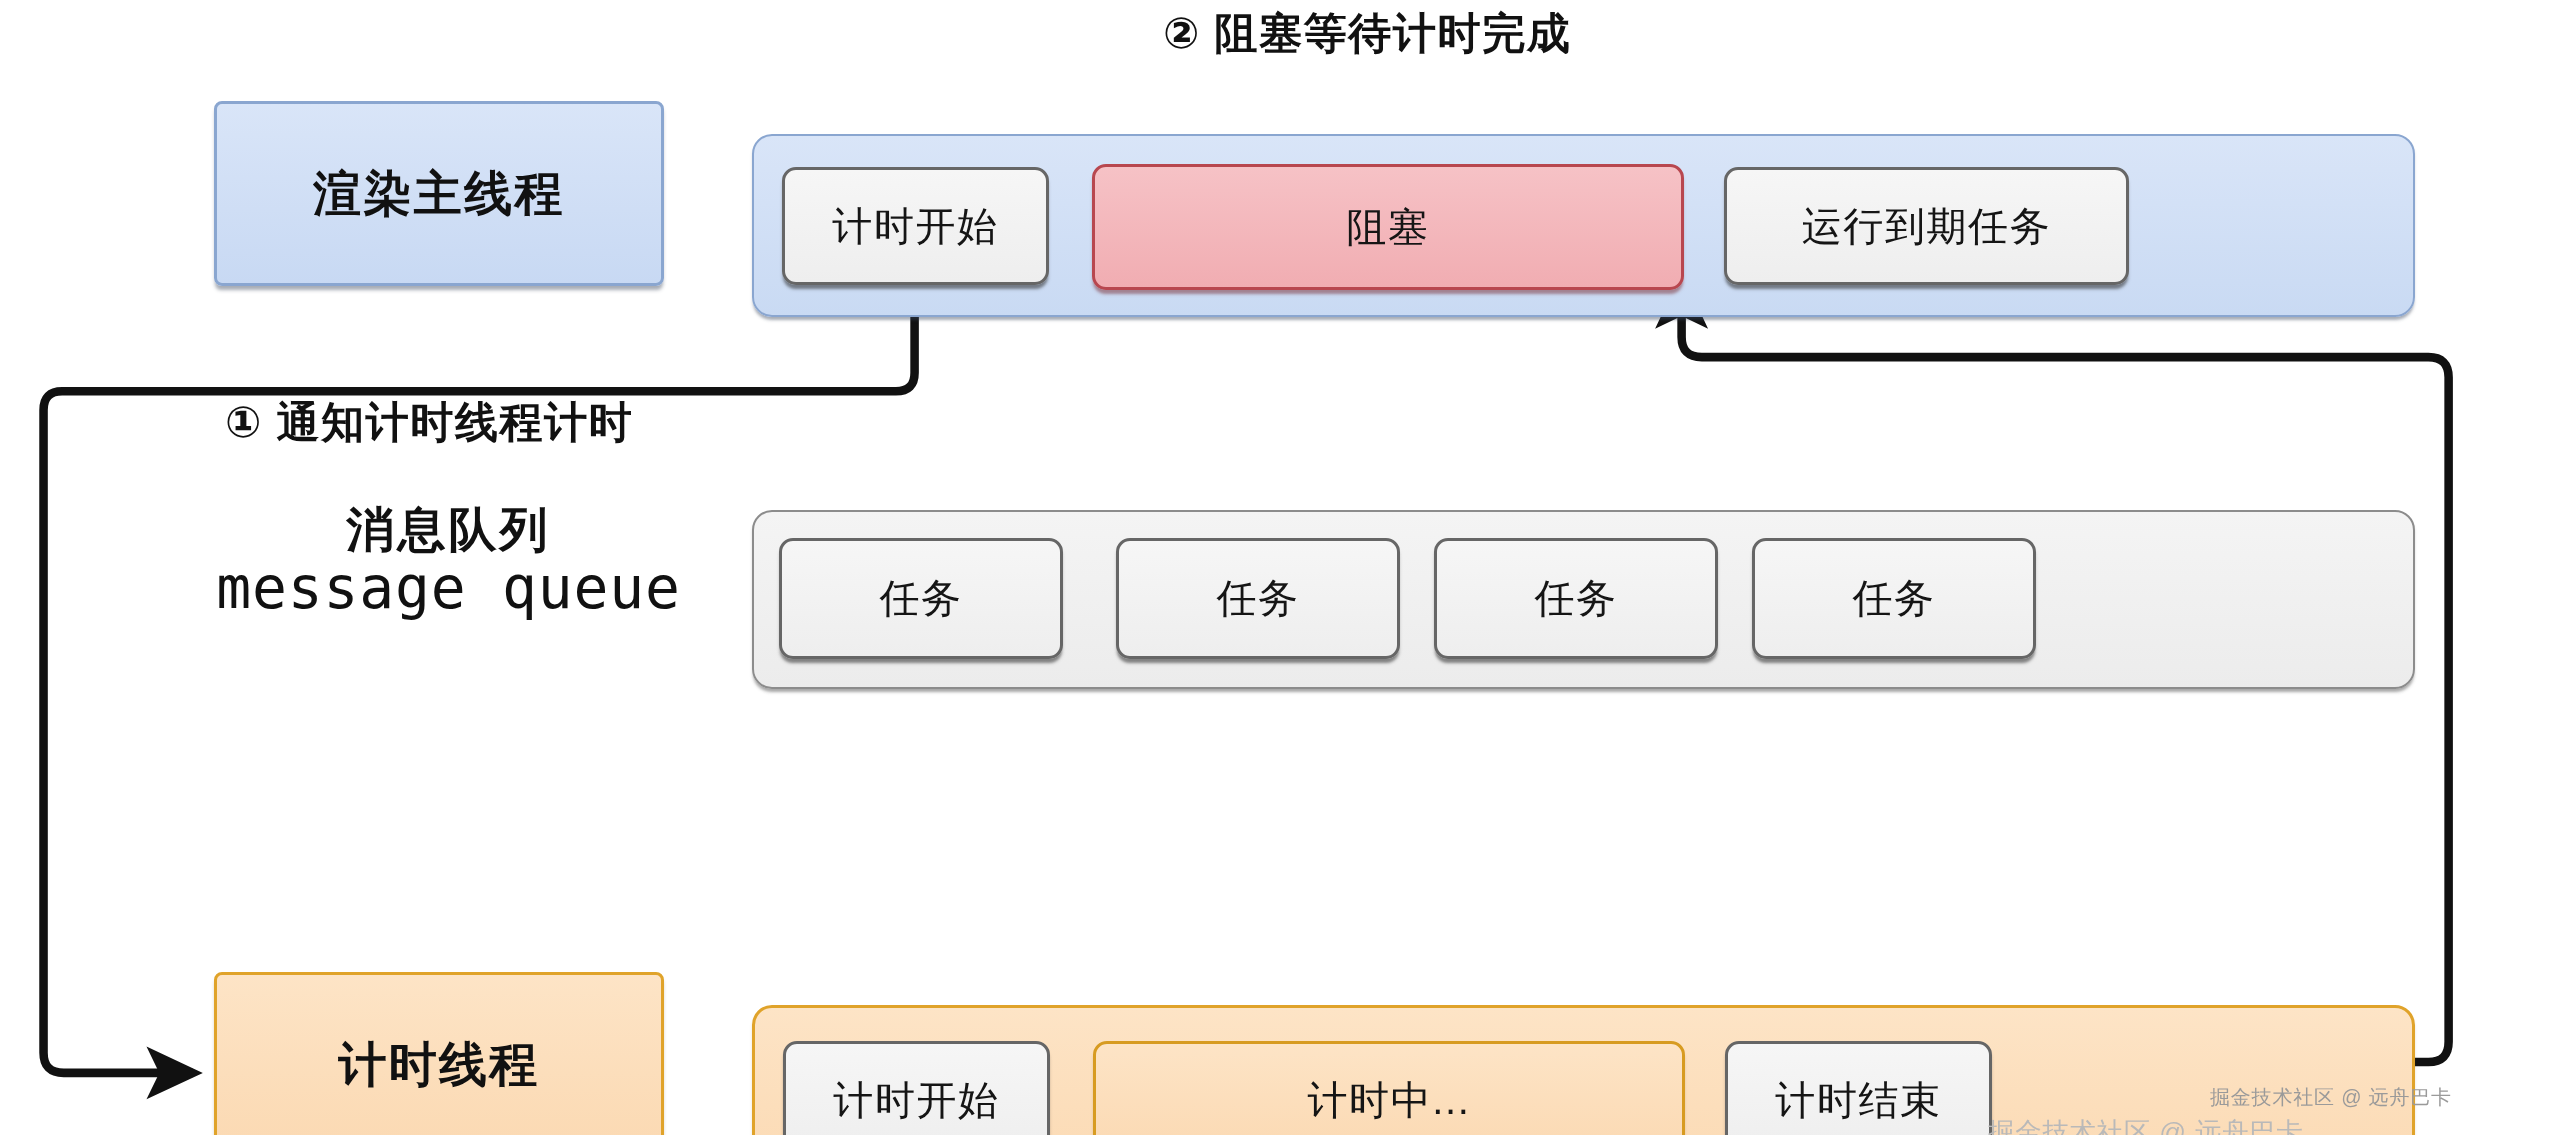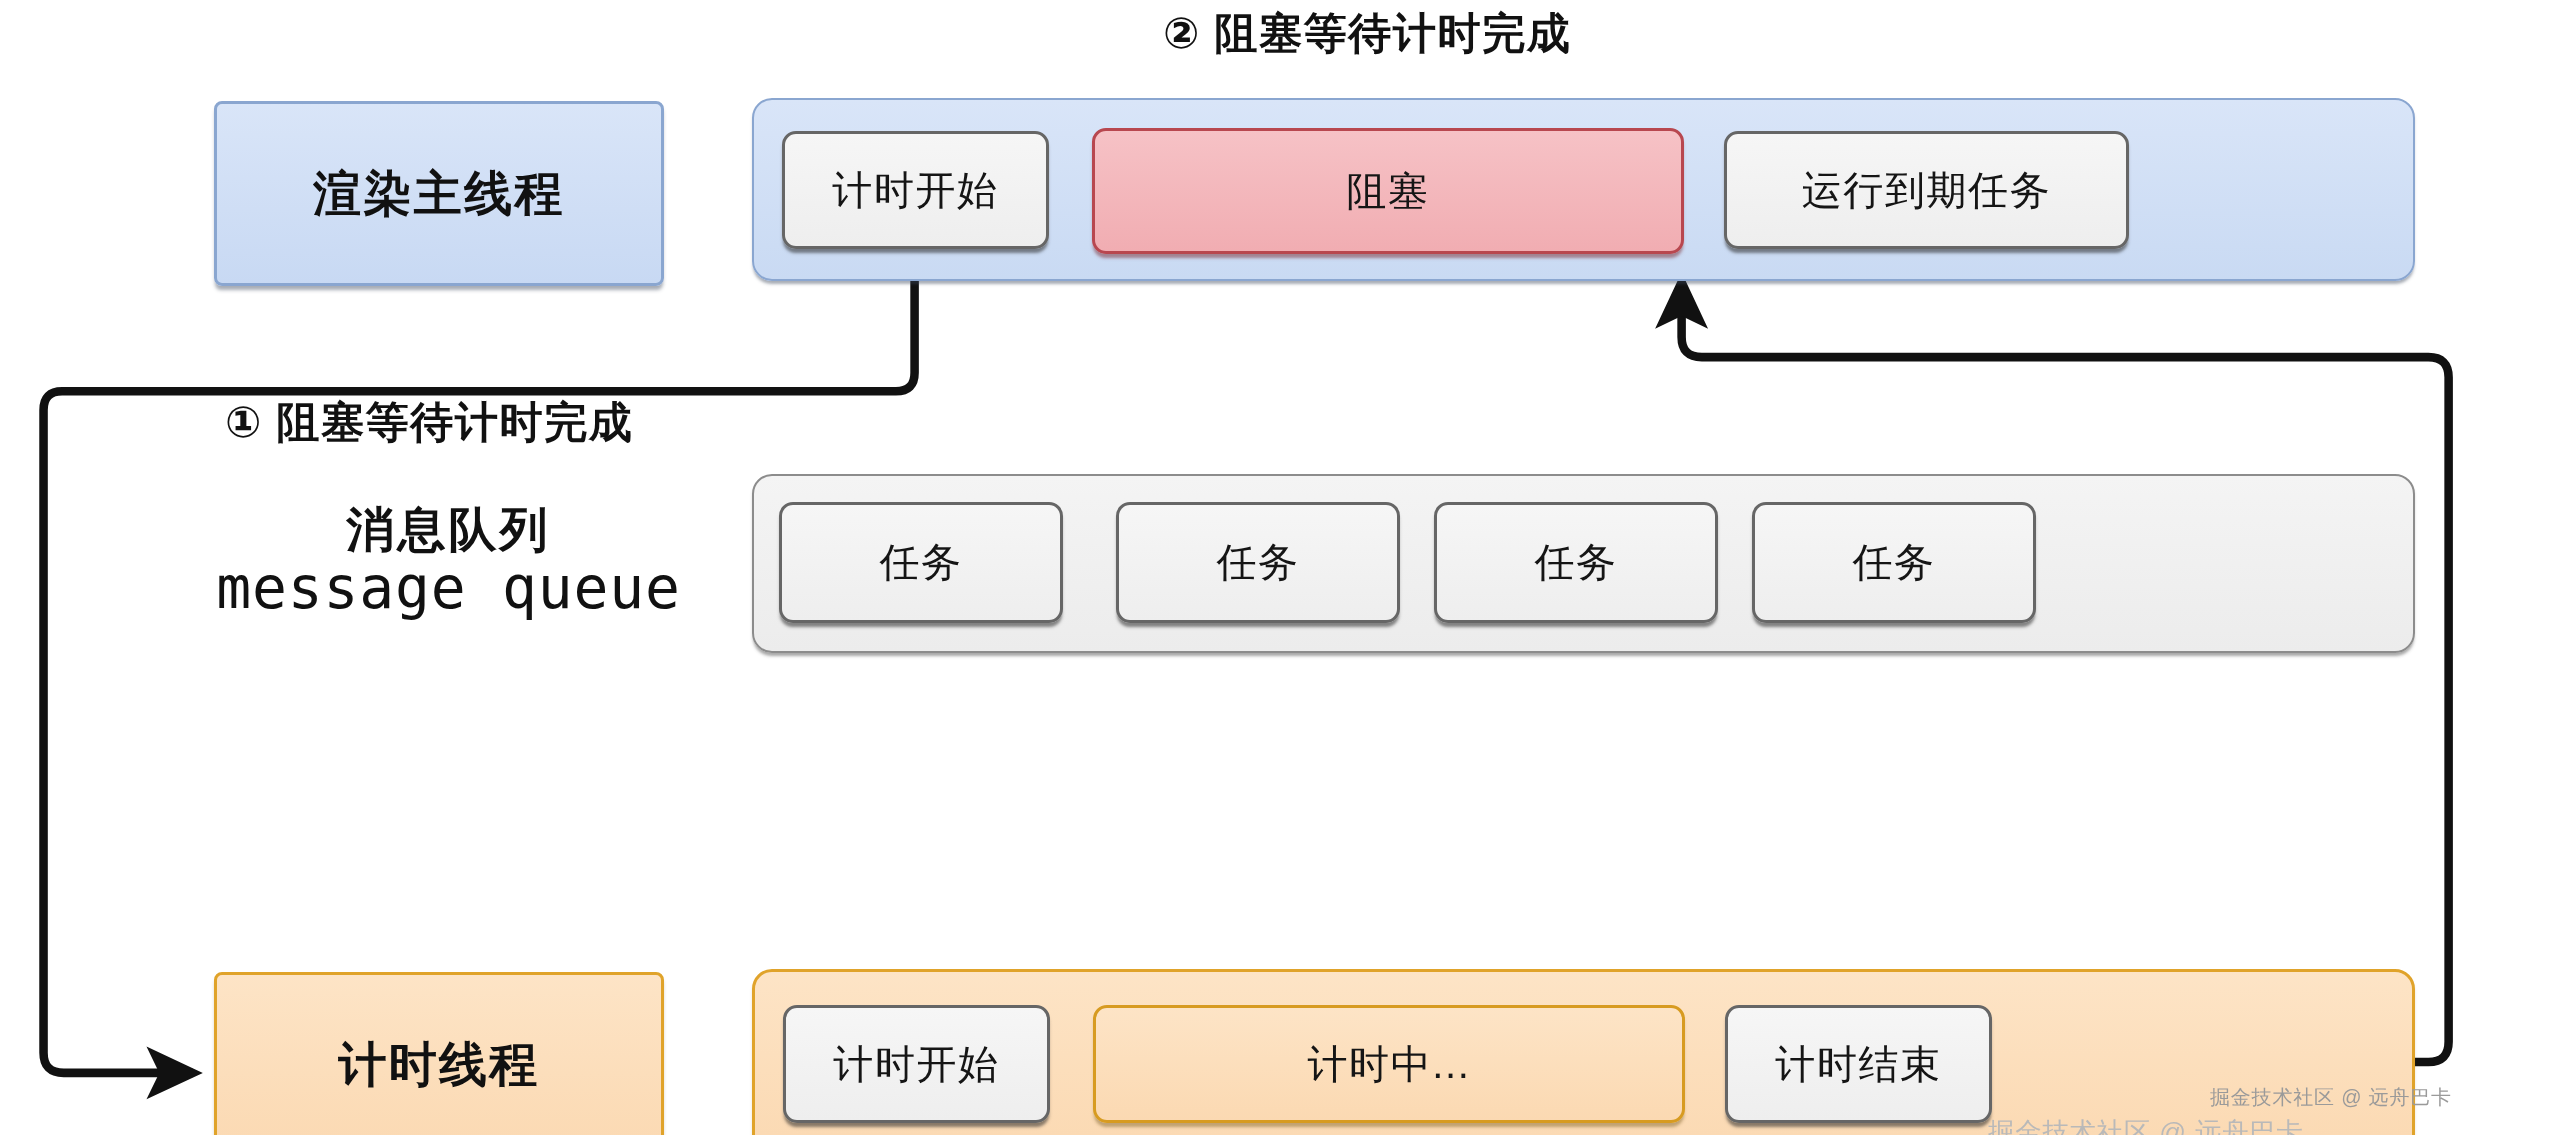--- a/index.html
+++ b/index.html
@@ -28,20 +28,21 @@
     pointer-events: none;
   }
 
   
   .lane {
     position: absolute;
     box-sizing: border-box;
     border-radius: 20px;
     display: flex;
     align-items: center;
+    margin-top: 36px;
   }
   .lane-blue {
     background: linear-gradient(180deg, #d9e5f8 0%, #c9daf3 100%);
     border: 2.3px solid #8aa6d0;
     box-shadow: 0 3.9px 3.1px -1.6px rgba(60,70,90,.45);
   }
   .lane-orange {
     background: linear-gradient(180deg, #fde4c6 0%, #fbd9b2 100%);
     border: 3.1px solid #e0a32a;
     box-shadow: 0 3.9px 3.1px -1.6px rgba(120,90,30,.40);
@@ -181,21 +182,21 @@
 
 
   <div class="label-box label-blue" style="left:214px; top:101px; width:450px; height:185px;">渲染主线程</div>
 
   <div class="lane lane-blue" style="left:752px; top:98px; width:1663px; height:183px;">
     <div class="chip chip-grey" style="left:28px; top:31px; width:267px; height:118px;">计时开始</div>
     <div class="chip chip-red" style="left:338px; top:28px; width:592px; height:126px;">阻塞</div>
     <div class="chip chip-grey" style="left:970px; top:31px; width:405px; height:118px;">运行到期任务</div>
   </div>
 
-  <div class="note" style="left:225px; top:394px;">① 阻塞等待计时完成</div>
+  <div class="note" style="left:225px; top:394px;">① 通知计时线程计时</div>
 
   <div class="mq-title" style="left:200px; top:505px; width:497px;">
     <span class="cn">消息队列</span>
     <span class="en">message queue</span>
   </div>
 
   <div class="lane lane-grey" style="left:752px; top:474px; width:1663px; height:179px;">
     <div class="chip chip-grey" style="left:25px; top:26.4px; width:284px; height:121px;">任务</div>
     <div class="chip chip-grey" style="left:362px; top:26.4px; width:284px; height:121px;">任务</div>
     <div class="chip chip-grey" style="left:680px; top:26.4px; width:284px; height:121px;">任务</div>

